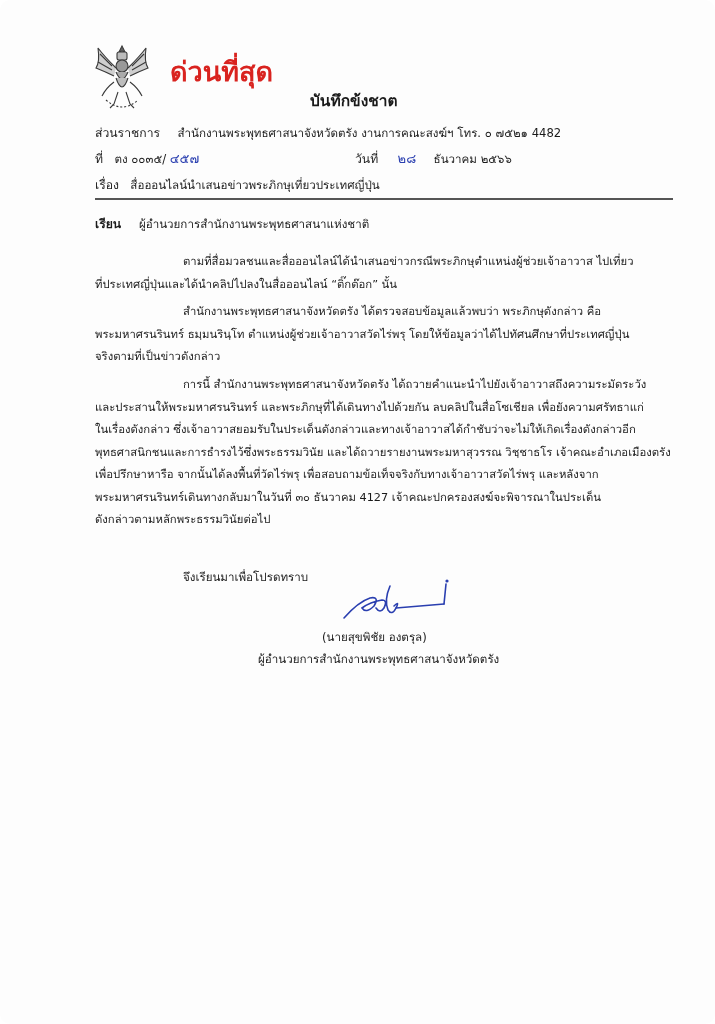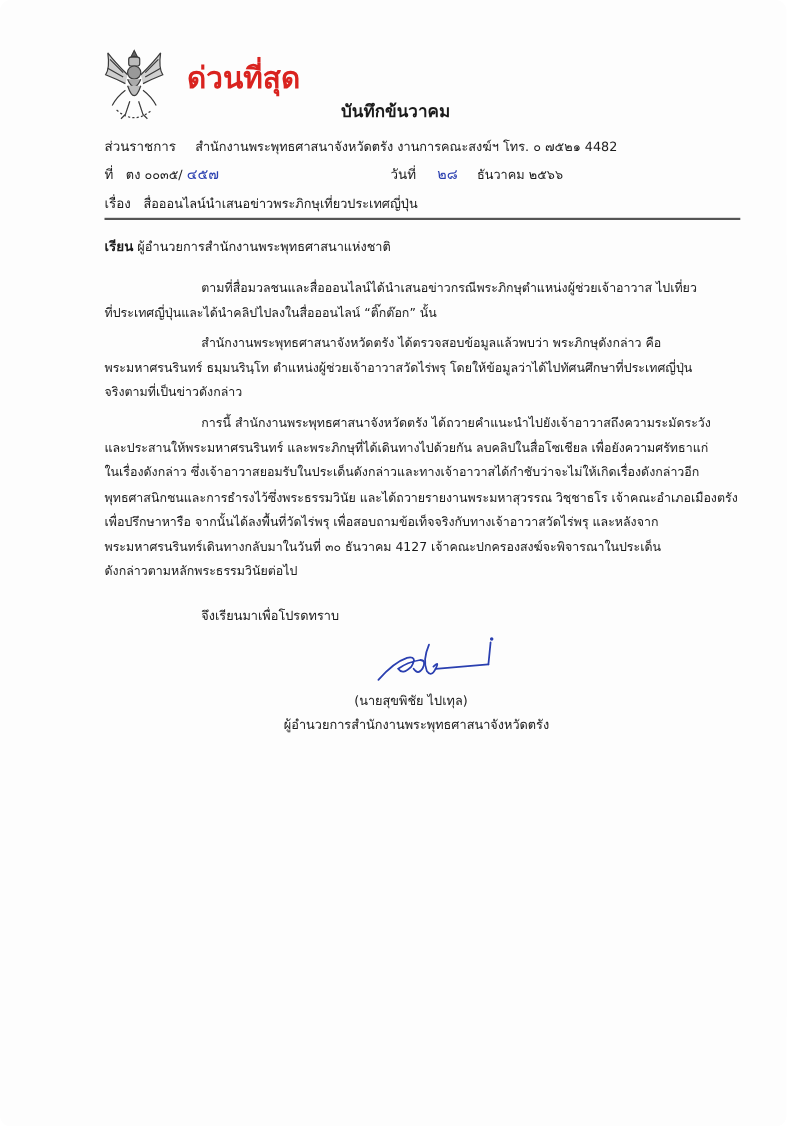--- a/index.html
+++ b/index.html
@@ -65,37 +65,37 @@
       width: 578px; height: 2px;
       background: #555555;
     }
     .salutation {
       position: absolute;
       left: 95px; top: 215px;
       font-size: 11.6px;
       line-height: 18px;
       white-space: nowrap;
     }
-    .salutation .lbl { font-weight: bold; font-size: 12.2px; }
+    .salutation .lbl { font-weight: bold; font-size: 12.2px; margin-right: 14px; }
     .para {
       position: absolute;
       left: 95px;
       width: 578px;
       font-size: 11.3px;
       line-height: 22.5px;
     }
     .para .ln {
       display: block;
       white-space: nowrap;
       height: 22.5px;
     }
     .para .ln.indent { padding-left: 88px; }
     .closing {
       position: absolute;
-      left: 183px; top: 551px;
+      left: 183px; top: 568px;
       font-size: 11.6px;
       line-height: 18px;
       white-space: nowrap;
       text-align: center;
     }
     .signature {
       position: absolute;
       left: 340px; top: 578px;
       width: 120px; height: 50px;
     }
@@ -129,21 +129,21 @@
       <path d="M36 26 Q48 14 54 6 Q52 20 56 26 Q46 30 38 34" fill="#cfcfcf"></path>
       <path d="M8 12 L20 24 M6 20 L20 28 M52 12 L40 24 M54 20 L40 28"></path>
       <path d="M24 36 Q30 54 36 36" fill="#bdbdbd"></path>
       <path d="M26 50 L22 62 L18 66 M34 50 L38 62 L42 66"></path>
       <path d="M14 58 Q30 72 46 58" stroke-dasharray="2 2"></path>
       <path d="M22 40 Q14 46 10 54 M38 40 Q46 46 50 54"></path>
     </g>
   </svg>
 
   <div class="urgent">ด่วนที่สุด</div>
-  <div class="memo-title">บันทึกข้นวาคม</div>
+  <div class="memo-title">บันทึกข้งชาต</div>
 
   <div class="hdr-line" style="top:124px">
     <span class="lbl">ส่วนราชการ</span>
     <span style="display:inline-block;width:10px"></span>
     <span>สำนักงานพระพุทธศาสนาจังหวัดตรัง  งานการคณะสงฆ์ฯ  โทร. ๐ ๗๕๒๑ 4482</span>
   </div>
 
   <div class="hdr-line" style="top:150px;width:580px">
     <span class="lbl">ที่</span>
     <span style="display:inline-block;width:4px"></span>
@@ -197,16 +197,16 @@
   <svg class="signature" viewBox="0 0 120 50">
     <g fill="none" stroke="#2a3fb0" stroke-width="1.6" stroke-linecap="round">
       <path d="M4 40 Q18 24 30 20 Q40 18 34 28 Q26 36 22 30 Q30 24 42 22 Q48 22 44 30 Q40 36 36 30"></path>
       <path d="M50 8 Q44 22 48 32 Q52 38 56 30 Q60 22 54 28"></path>
       <path d="M56 30 Q80 28 104 26"></path>
       <path d="M106 6 L104 26"></path>
       <circle cx="107" cy="3" r="0.8" fill="#2a3fb0"></circle>
     </g>
   </svg>
 
-  <div class="signer-name">(นายสุขพิชัย  ไปเทุล)</div>
+  <div class="signer-name">(นายสุขพิชัย  องตรุล)</div>
   <div class="signer-title">ผู้อำนวยการสำนักงานพระพุทธศาสนาจังหวัดตรัง</div>
 
 </div>
 
 </body></html>

